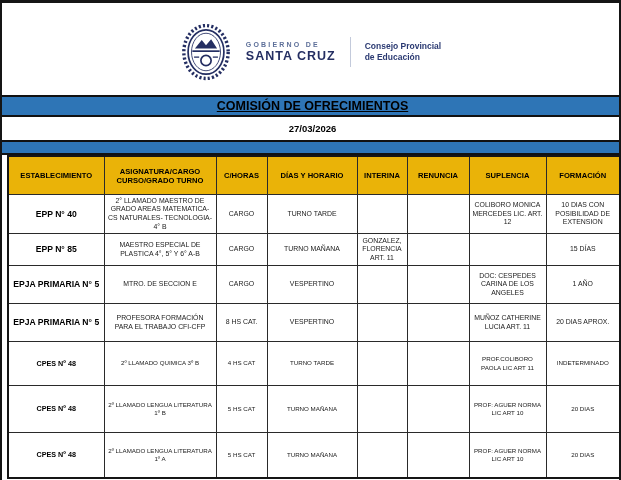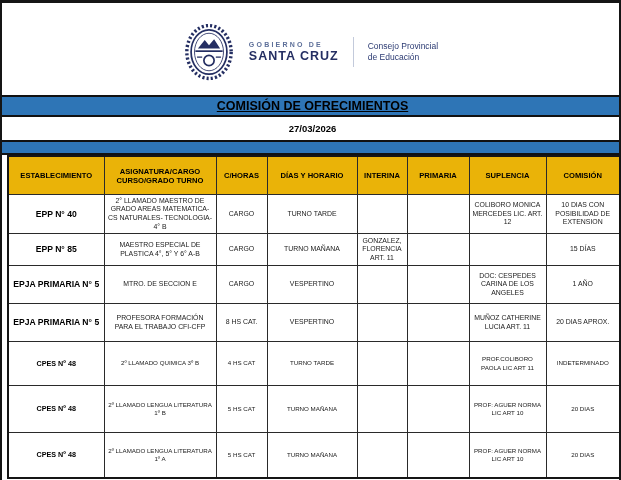--- a/index.html
+++ b/index.html
@@ -9,21 +9,21 @@
         background:#fff;overflow:hidden;}
 
   
   .brand{position:absolute;top:8px;left:0;width:100%;height:82px;
          display:flex;align-items:center;justify-content:center;gap:14px;}
   .crest{flex:0 0 auto;}
   .gob-block{display:flex;flex-direction:column;justify-content:flex-end;}
   .gob-line1{font-size:7px;letter-spacing:2.2px;color:#5d6f99;font-weight:bold;}
   .gob-line2{font-size:12.5px;letter-spacing:1px;color:#242e62;font-weight:bold;margin-top:1px;}
   .brand-divider{width:1px;height:30px;background:#c3cadb;}
-  .consejo{font-size:8.5px;color:#2b3a72;line-height:1.35;font-weight:normal;}
+  .consejo{font-size:8.5px;color:#2b3a72;line-height:1.35;font-weight:bold;}
 
   
   .title-bar{position:absolute;left:0;top:92px;width:621px;height:22px;box-sizing:border-box;
              background:#2e75b6;border-top:2px solid #111;border-bottom:2px solid #111;
              display:flex;align-items:center;justify-content:center;}
   .title-bar span{font-size:12.5px;font-weight:bold;color:#000;text-decoration:underline;}
   .loc-bar{position:absolute;left:0;top:114px;width:621px;height:25px;box-sizing:border-box;
            background:#fff;border-bottom:2px solid #111;display:flex;}
   .loc-cell{flex:0 0 461px;display:flex;align-items:center;justify-content:center;
             border-right:2px solid #111;box-sizing:border-box;}
@@ -101,23 +101,23 @@
         <col class="c7">
         <col class="c8">
     </colgroup>
     <tbody>
         <tr>
       <th class="hdr">ESTABLECIMIENTO</th>
       <th class="hdr">ASIGNATURA/CARGO CURSO/GRADO TURNO</th>
       <th class="hdr">C/HORAS</th>
       <th class="hdr">DÍAS Y HORARIO</th>
       <th class="hdr">INTERINA</th>
-      <th class="hdr">PRIMARIA</th>
+      <th class="hdr">RENUNCIA</th>
       <th class="hdr">SUPLENCIA</th>
-      <th class="hdr">COMISIÓN</th>
+      <th class="hdr">FORMACIÓN</th>
     </tr>
 
     <tr class="row-a h39">
       <td class="estab">EPP N° 40</td>
       <td>2° LLAMADO MAESTRO DE GRADO AREAS MATEMATICA-CS NATURALES- TECNOLOGIA-4° B</td>
       <td>CARGO</td>
       <td>TURNO TARDE</td>
       <td></td>
       <td></td>
       <td>COLIBORO MONICA MERCEDES LIC. ART. 12</td>

